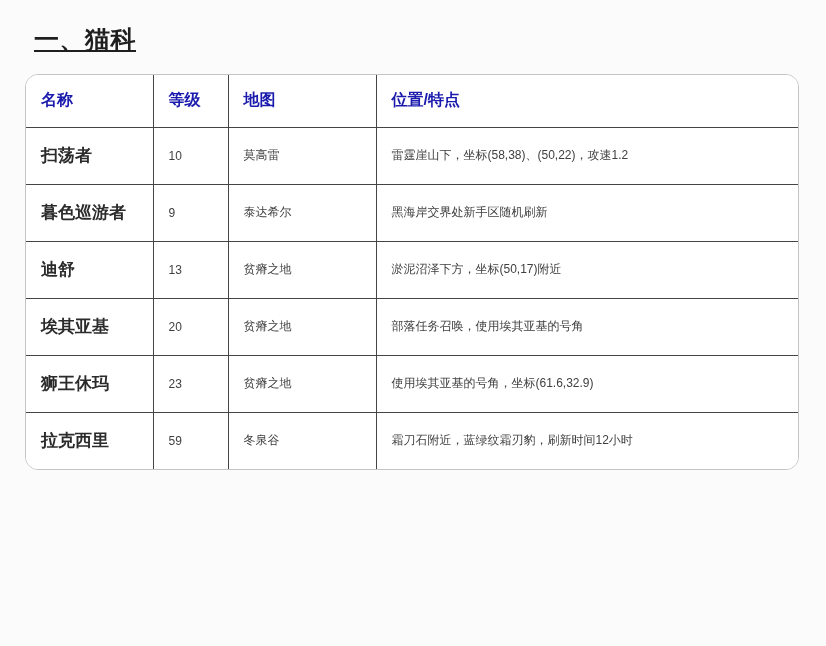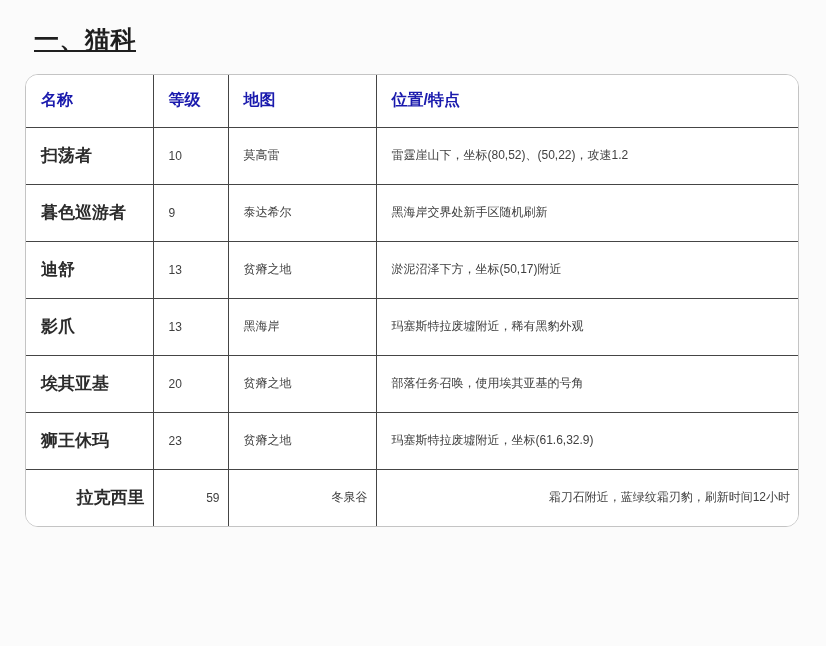--- a/index.html
+++ b/index.html
@@ -76,21 +76,21 @@
   }
   table.pets td.col-name {
     font-weight: 700;
     font-size: 17px;
     color: var(--name-text);
   }
   
   table.pets thead th { border-top: none; }
   table.pets th:first-child, table.pets td:first-child { border-left: none; }
   table.pets th:last-child,  table.pets td:last-child  { border-right: none; }
-  table.pets tbody tr:last-child td { border-bottom: none; text-align: right; }
+  table.pets tbody tr:last-child td { border-bottom: none; }
 </style>
 </head>
 <body>
 
 <div class="page">
   <h1 class="heading">一、猫科</h1>
 
   <div class="table-wrap">
     <table class="pets">
       <colgroup>
@@ -105,51 +105,45 @@
             <th>等级</th>
             <th>地图</th>
             <th>位置/特点</th>
           </tr>
       </thead>
       <tbody>
           <tr>
             <td class="col-name">扫荡者</td>
             <td class="col-level">10</td>
             <td class="col-map">莫高雷</td>
-            <td class="col-location">雷霆崖山下，坐标(80,52)、(50,22)，攻速1.2</td>
+            <td class="col-location">雷霆崖山下，坐标(58,38)、(50,22)，攻速1.2</td>
           </tr>
           <tr>
             <td class="col-name">暮色巡游者</td>
             <td class="col-level">9</td>
             <td class="col-map">泰达希尔</td>
             <td class="col-location">黑海岸交界处新手区随机刷新</td>
           </tr>
           <tr>
             <td class="col-name">迪舒</td>
             <td class="col-level">13</td>
             <td class="col-map">贫瘠之地</td>
             <td class="col-location">淤泥沼泽下方，坐标(50,17)附近</td>
           </tr>
           <tr>
-            <td class="col-name">影爪</td>
-            <td class="col-level">13</td>
-            <td class="col-map">黑海岸</td>
-            <td class="col-location">玛塞斯特拉废墟附近，稀有黑豹外观</td>
-          </tr>
-          <tr>
             <td class="col-name">埃其亚基</td>
             <td class="col-level">20</td>
             <td class="col-map">贫瘠之地</td>
             <td class="col-location">部落任务召唤，使用埃其亚基的号角</td>
           </tr>
           <tr>
             <td class="col-name">狮王休玛</td>
             <td class="col-level">23</td>
             <td class="col-map">贫瘠之地</td>
-            <td class="col-location">玛塞斯特拉废墟附近，坐标(61.6,32.9)</td>
+            <td class="col-location">使用埃其亚基的号角，坐标(61.6,32.9)</td>
           </tr>
           <tr>
             <td class="col-name">拉克西里</td>
             <td class="col-level">59</td>
             <td class="col-map">冬泉谷</td>
             <td class="col-location">霜刀石附近，蓝绿纹霜刃豹，刷新时间12小时</td>
           </tr>
         </tbody>
     </table>
   </div>

